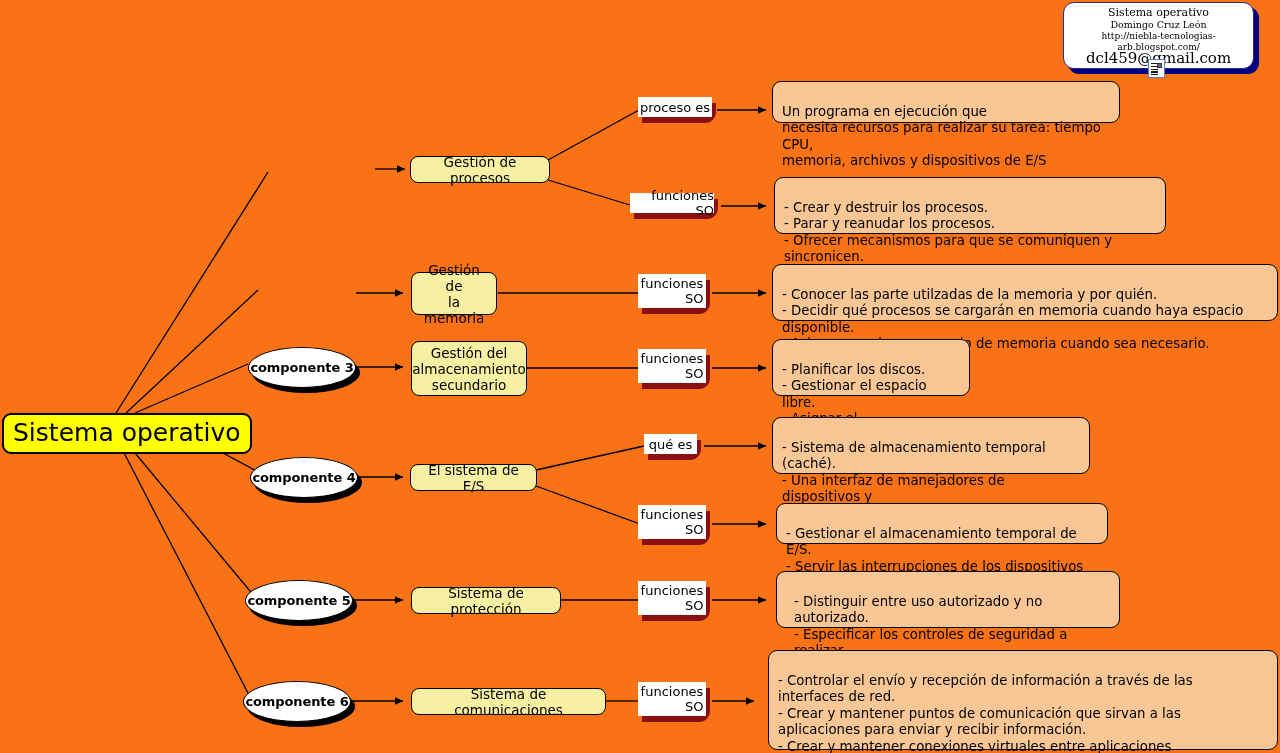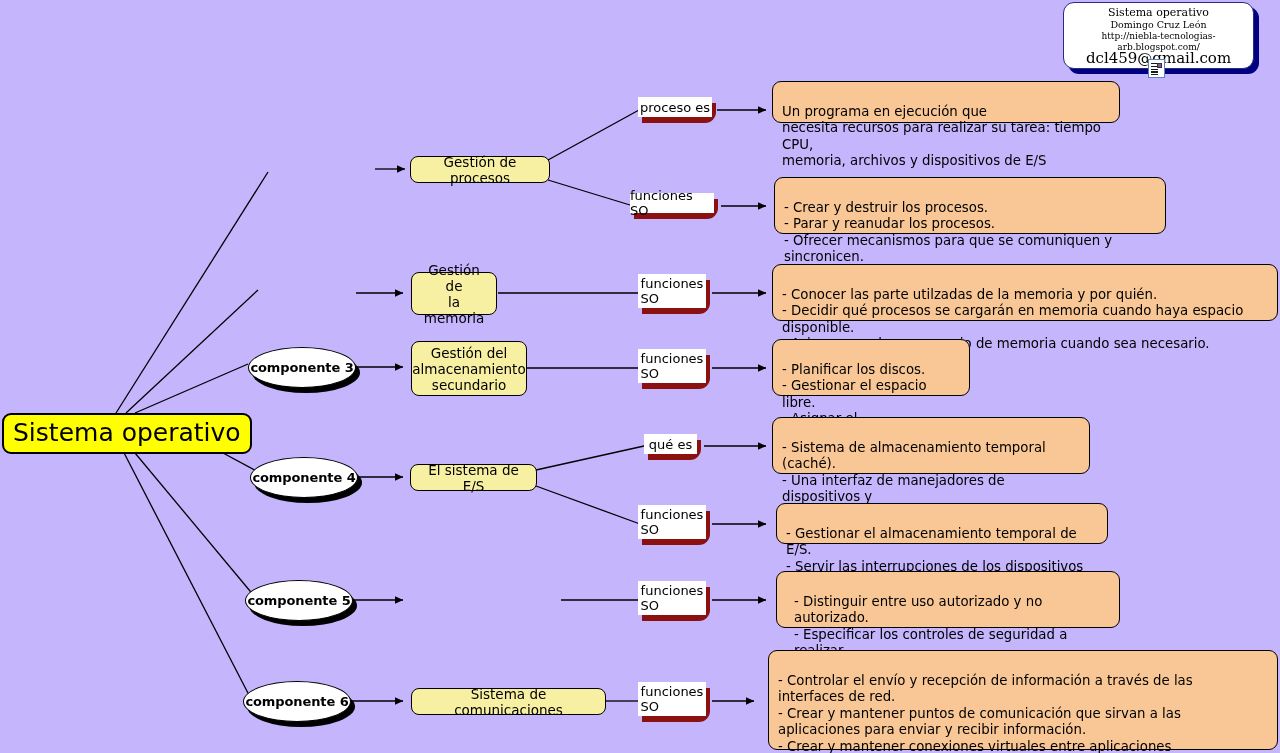--- a/index.html
+++ b/index.html
@@ -8,21 +8,21 @@
     background: #ffffff;
   }
   body {
     font-family: "DejaVu Sans", sans-serif;
     -webkit-font-smoothing: antialiased;
   }
   #canvas {
     position: relative;
     width: 1280px;
     height: 753px;
-    background: #c4b5fd;
+    background: #f97316;
     overflow: hidden;
     text-decoration: underline;
   }
   #edges {
     position: absolute;
     left: 0; top: 0;
     width: 1280px;
     height: 753px;
     pointer-events: none;
   }
@@ -118,21 +118,21 @@
   }
   .link-label .ll-text {
     position: absolute;
     left: 0;
     top: 0;
     width: 100%;
     height: 100%;
     display: flex;
     align-items: center;
     justify-content: center;
-    text-align: left;
+    text-align: right;
     font-size: 13px;
     line-height: 15px;
     color: #000000;
     background: #ffffff;
     white-space: pre-line;
   }
 
   
   .detail-box {
     position: absolute;
@@ -316,20 +316,23 @@
 la memoria</span>
   </div>
   <div class="concept-box" style="left:411px; top:341px; width:116px; height:55px;">
     <span style="white-space:pre-line">Gestión del
 almacenamiento
 secundario</span>
   </div>
   <div class="concept-box" style="left:410px; top:464px; width:127px; height:27px;">
     <span>El sistema de E/S</span>
   </div>
+  <div class="concept-box" style="left:411px; top:587px; width:150px; height:27px;">
+    <span>Sistema de protección</span>
+  </div>
   <div class="concept-box" style="left:411px; top:688px; width:195px; height:27px;">
     <span>Sistema de comunicaciones</span>
   </div>
 
   <div class="link-label" style="left:638px; top:97px; width:74px; height:20px;">
     <div class="ll-bracket"></div>
     <div class="ll-text">proceso es</div>
   </div>
   <div class="link-label" style="left:630px; top:193px; width:84px; height:20px;">
     <div class="ll-bracket"></div>

